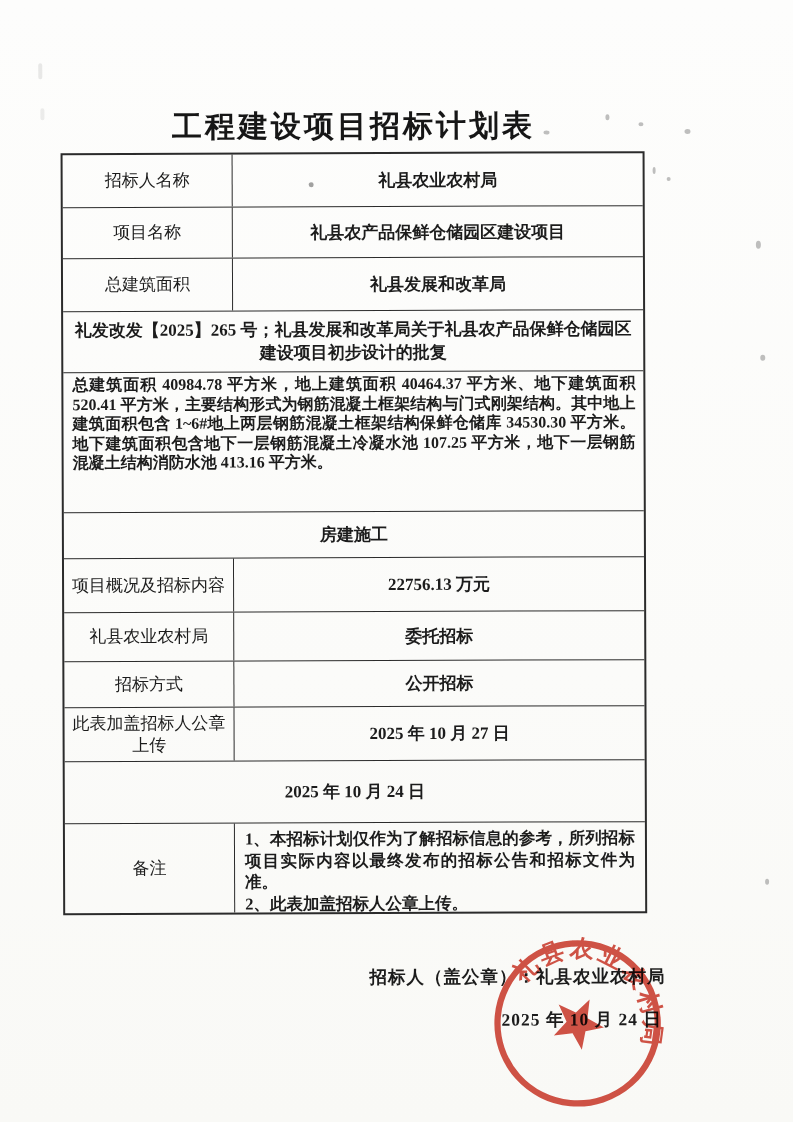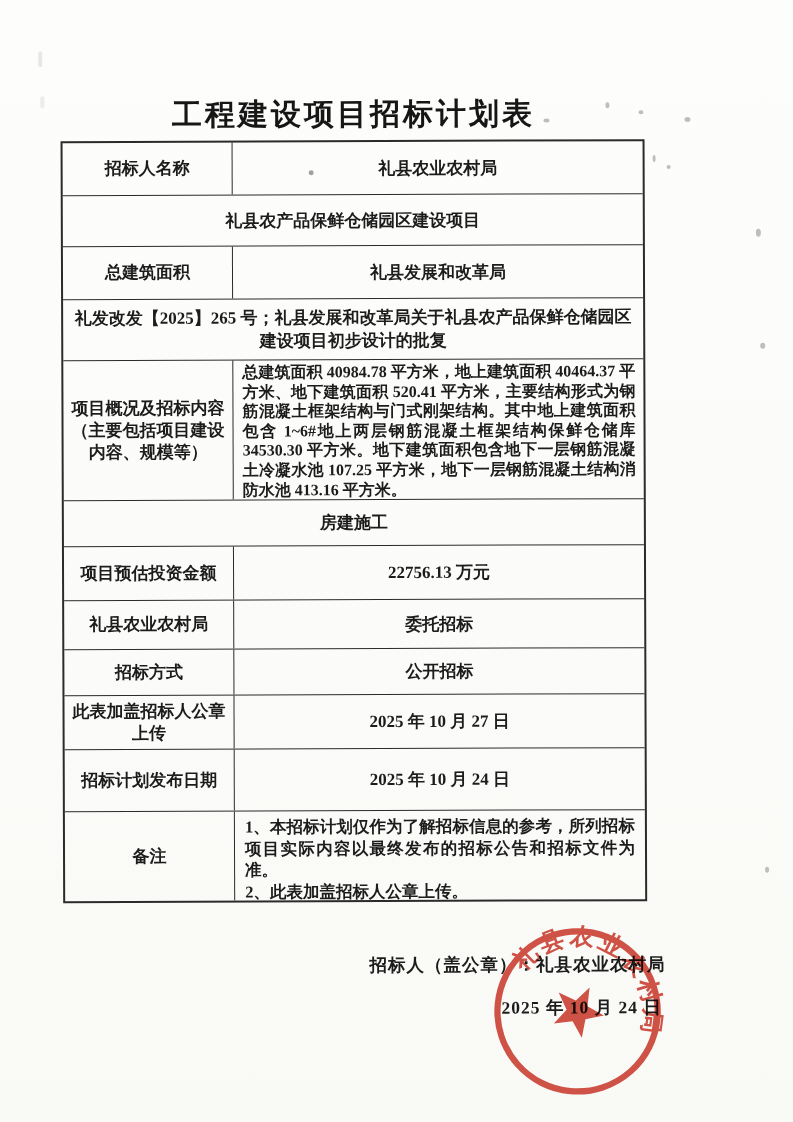--- a/index.html
+++ b/index.html
@@ -3,40 +3,40 @@
 <meta charset="utf-8">
 <style>
   html,body{margin:0;padding:0;}
   body{
     width:793px;height:1122px;
     background:linear-gradient(180deg,#fdfdfc 0%,#fbfbf9 60%,#f9f9f6 100%);
     overflow:hidden;position:relative;
     font-family:"Liberation Serif",serif;
     color:#1c1c1c;
   }
-  .page{position:absolute;inset:0;}
+  .page{position:absolute;inset:0;margin-top:12px;}
   .doc{position:absolute;inset:0;transform:rotate(-0.2deg);}
   .title{
     position:absolute;left:62px;top:94px;width:586px;
     text-align:center;
     font-family:"Liberation Sans",sans-serif;
     font-weight:bold;font-size:30px;letter-spacing:3px;color:#161616;
   }
   .table{
     position:absolute;left:62px;top:140px;width:584px;
     border:2px solid #2b2b2b;background:transparent;
     box-sizing:border-box;
   }
   .row{display:flex;border-top:1.5px solid #2b2b2b;box-sizing:border-box;}
   .row:first-child{border-top:none;}
   .cell-label{
     width:170px;flex:0 0 170px;border-right:1.5px solid #2b2b2b;
     display:flex;align-items:center;justify-content:center;
     text-align:center;padding:2px 7px;box-sizing:border-box;
-    font-size:17px;line-height:22px;font-weight:700;
+    font-size:17px;line-height:22px;font-weight:400;
   }
   .cell-value{
     flex:1;display:flex;align-items:center;justify-content:center;
     text-align:center;padding:2px 10px;box-sizing:border-box;
     font-size:17px;line-height:23px;font-weight:600;
   }
   .h52{height:52px}.h51{height:51px}.h53{height:53px}.h61{height:61px}
   .h140{height:140px}.h46{height:46px}.h54{height:54px}.h49{height:49px}
   .h62{height:62px}.h90{height:90px}
   .row-overview .cell-value{
@@ -68,54 +68,53 @@
   <div class="doc">
 
     <div class="title">工程建设项目招标计划表</div>
 
     <div class="table">
       <div class="row h52">
         <div class="cell-label">招标人名称</div>
         <div class="cell-value">礼县农业农村局</div>
       </div>
       <div class="row h51">
+        <div class="cell-label">项目名称</div>
         <div class="cell-value">礼县农产品保鲜仓储园区建设项目</div>
       </div>
       <div class="row h53">
         <div class="cell-label">总建筑面积</div>
         <div class="cell-value">礼县发展和改革局</div>
       </div>
       <div class="row h61">
         <div class="cell-value">礼发改发【2025】265 号；礼县发展和改革局关于礼县农产品保鲜仓储园区建设项目初步设计的批复</div>
       </div>
       <div class="row h140 row-overview">
-        <div class="cell-label">项目概况及招标内容（主要包括项目建设内容、规模等）</div>
         <div class="cell-value">总建筑面积 40984.78 平方米，地上建筑面积 40464.37 平方米、地下建筑面积 520.41 平方米，主要结构形式为钢筋混凝土框架结构与门式刚架结构。其中地上建筑面积包含 1~6#地上两层钢筋混凝土框架结构保鲜仓储库 34530.30 平方米。地下建筑面积包含地下一层钢筋混凝土冷凝水池 107.25 平方米，地下一层钢筋混凝土结构消防水池 413.16 平方米。</div>
       </div>
       <div class="row h46">
         <div class="cell-value">房建施工</div>
       </div>
       <div class="row h54">
-        <div class="cell-label">项目预估投资金额</div>
+        <div class="cell-label">项目概况及招标内容</div>
         <div class="cell-value">22756.13 万元</div>
       </div>
       <div class="row h49">
         <div class="cell-label">礼县农业农村局</div>
         <div class="cell-value">委托招标</div>
       </div>
       <div class="row h46">
         <div class="cell-label">招标方式</div>
         <div class="cell-value">公开招标</div>
       </div>
       <div class="row h54">
         <div class="cell-label">此表加盖招标人公章上传</div>
         <div class="cell-value">2025 年 10 月 27 日</div>
       </div>
       <div class="row h62">
-        <div class="cell-label">招标计划发布日期</div>
         <div class="cell-value">2025 年 10 月 24 日</div>
       </div>
       <div class="row h90 row-remarks">
         <div class="cell-label">备注</div>
         <div class="cell-value">1、本招标计划仅作为了解招标信息的参考，所列招标项目实际内容以最终发布的招标公告和招标文件为准。
 2、此表加盖招标人公章上传。</div>
       </div>
     </div>
 
     <div class="footer-signer">招标人（盖公章）：礼县农业农村局</div>

